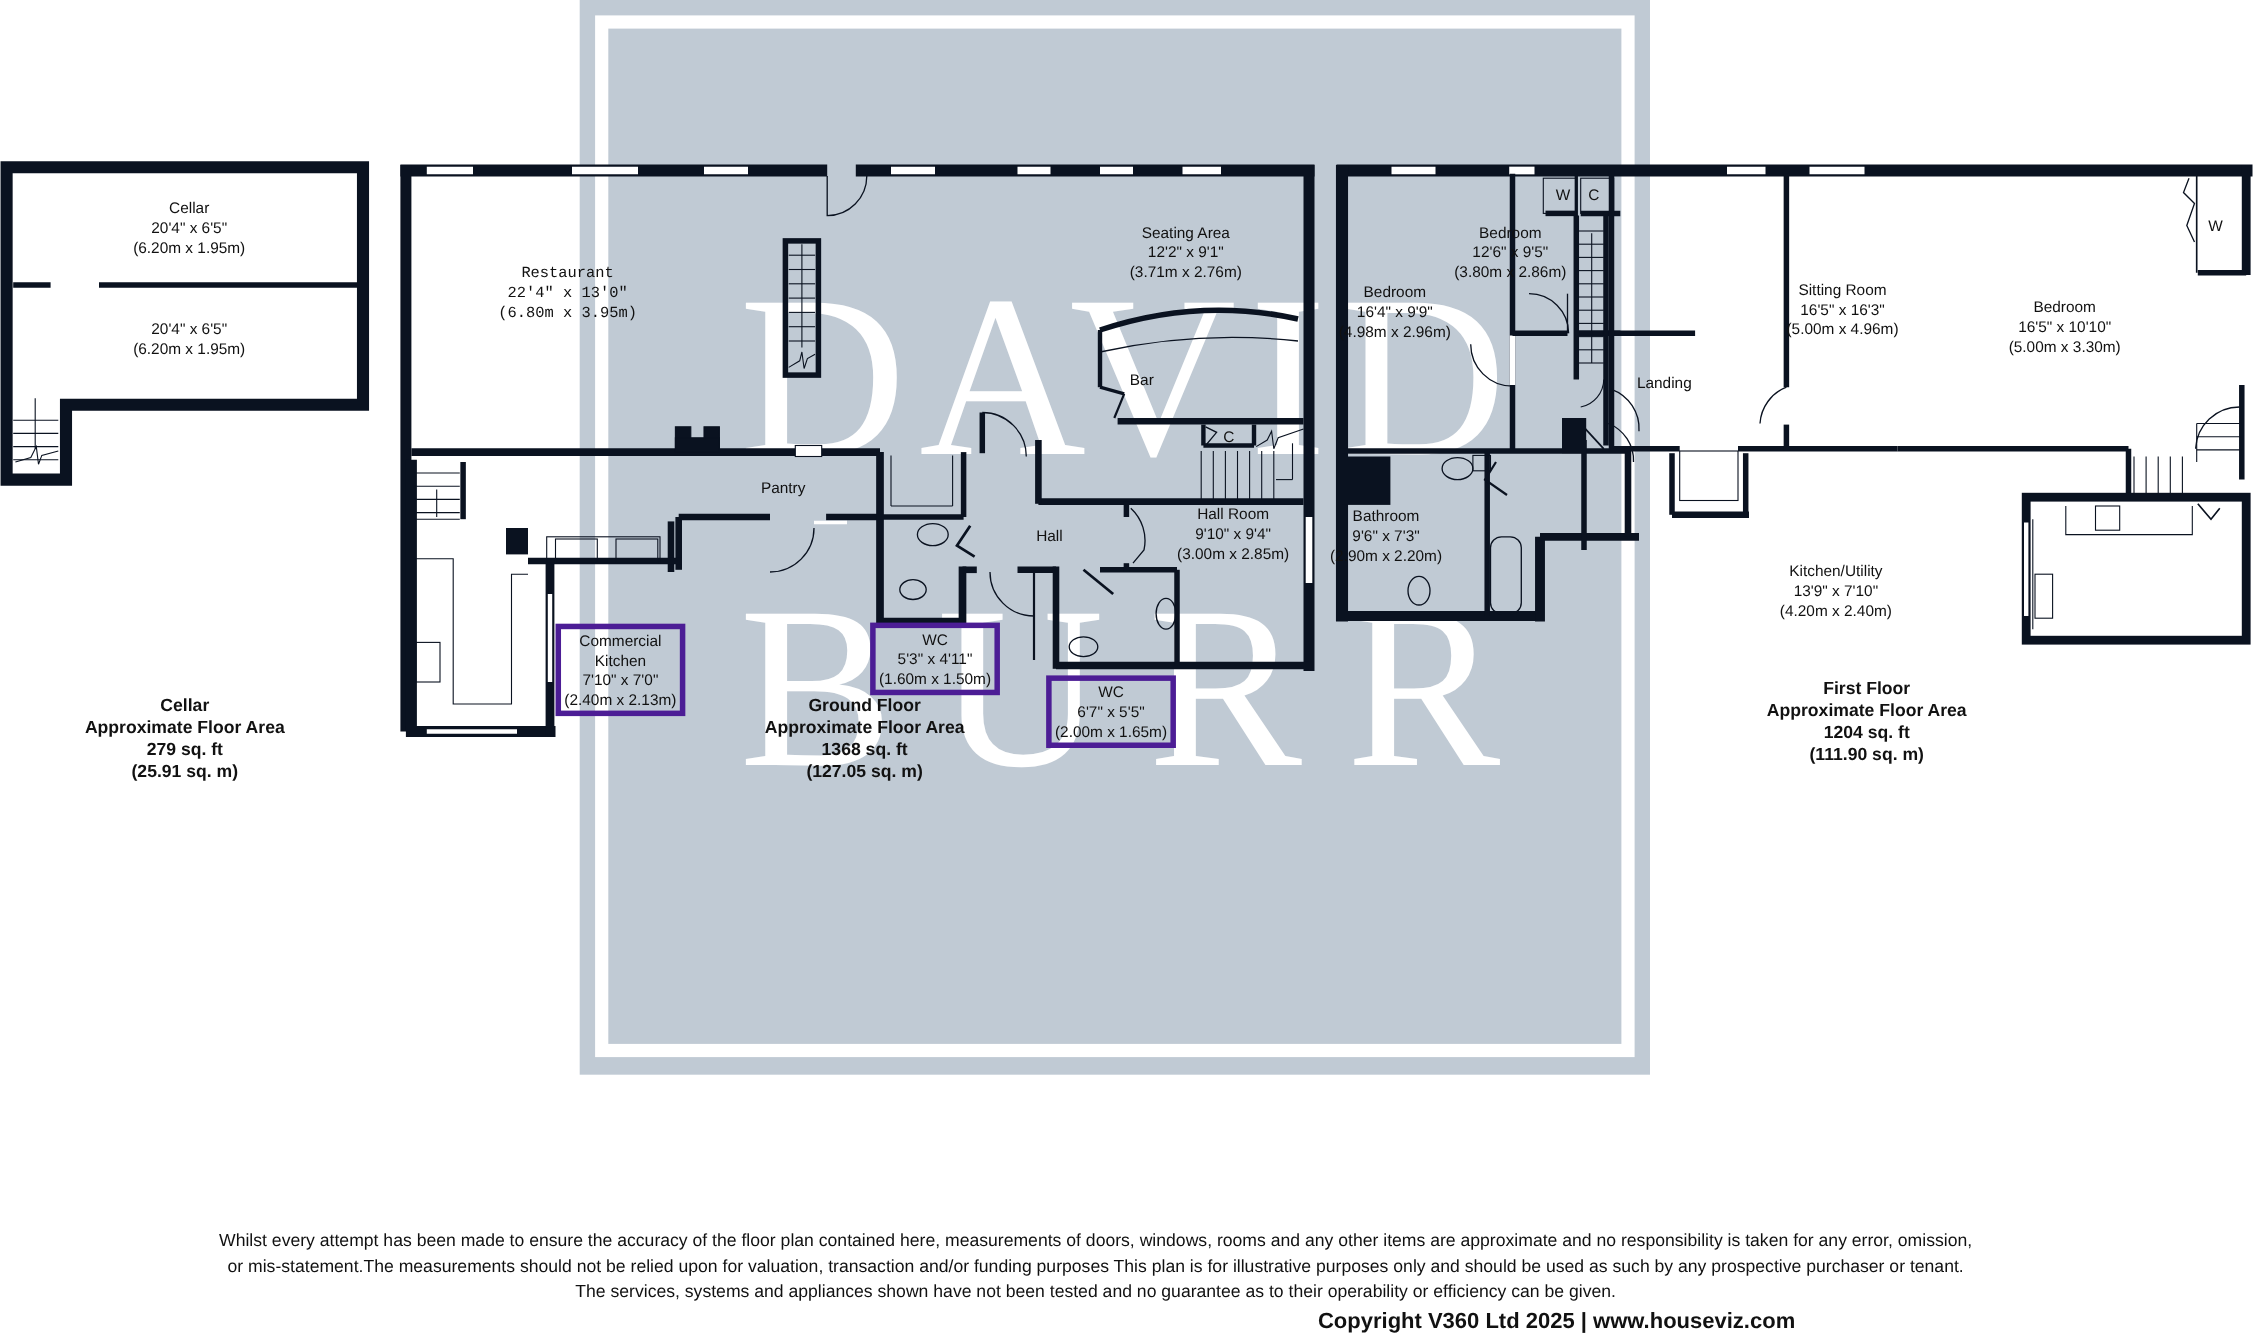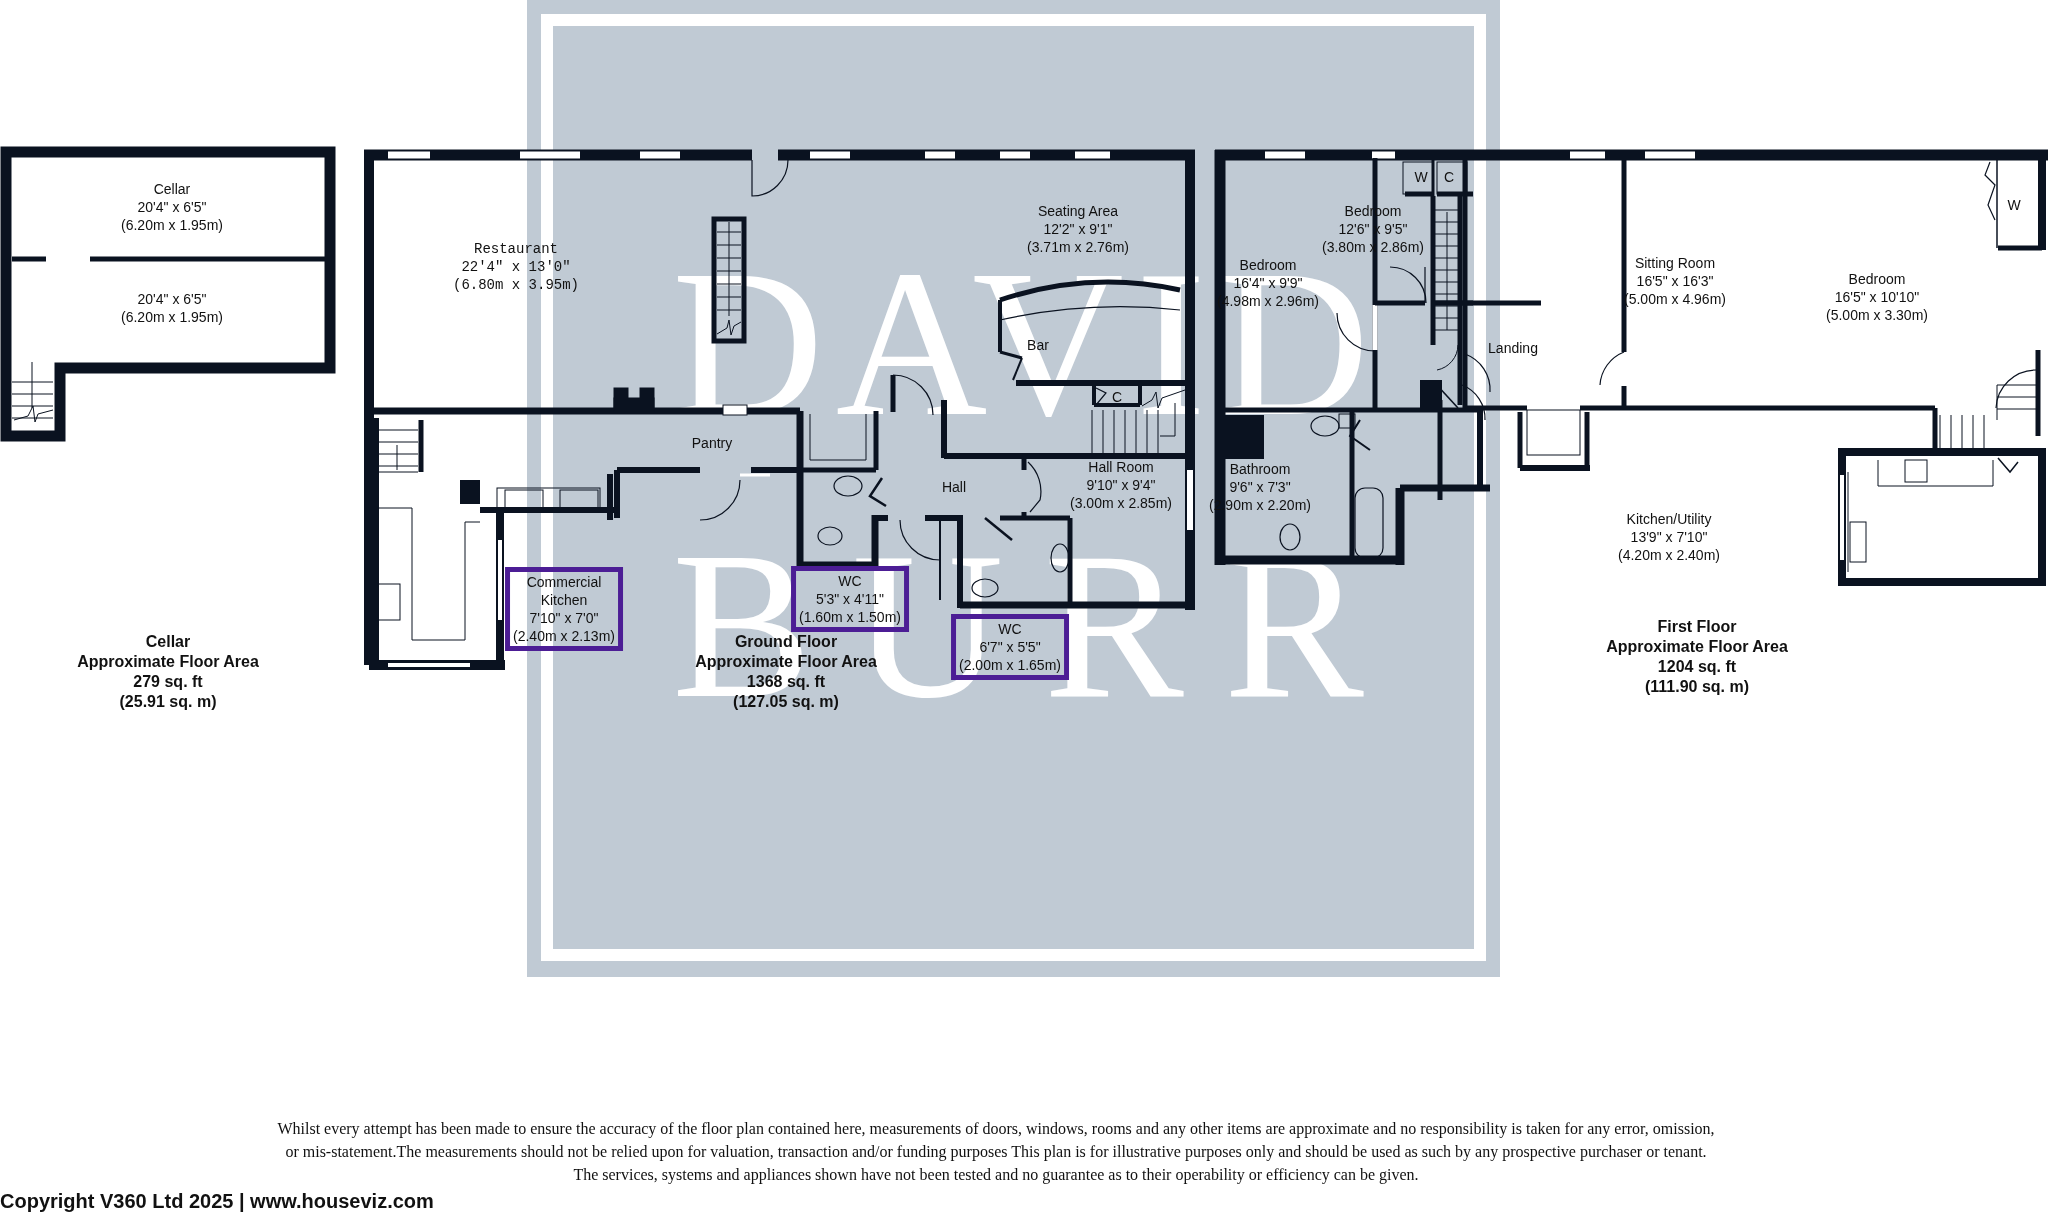--- a/index.html
+++ b/index.html
@@ -5,22 +5,22 @@
   html, body { margin:0; padding:0; background:#ffffff; }
   body { width:2048px; height:1216px; position:relative; overflow:hidden; font-family:"Liberation Sans", sans-serif; color:#111; }
   .wm-outer { position:absolute; left:527px; top:0; width:973px; height:977px; background:#c0cad4; }
   .wm-inner-white { position:absolute; left:541px; top:14px; width:945px; height:947px; background:#ffffff; }
   .wm-inner { position:absolute; left:553px; top:26px; width:921px; height:923px; background:#c0cad4; }
   .wm-text { position:absolute; font-family:"Liberation Serif", serif; color:#ffffff; font-size:210px; letter-spacing:12px; line-height:1; white-space:nowrap; }
   svg.plan { position:absolute; left:0; top:0; }
   .lbl { position:absolute; text-align:center; font-size:14px; line-height:18px; transform:translateX(-50%); white-space:nowrap; }
   .lbl.boxed { border:5px solid #4c1d95; background:transparent; padding:1px 3px; }
   .area { position:absolute; text-align:center; font-size:16px; font-weight:bold; line-height:20px; transform:translateX(-50%); white-space:nowrap; }
-  .disclaimer { position:absolute; left:0; width:1992px; top:1117px; text-align:center; font-size:16px; line-height:23px;font-family:Liberation Serif, serif; }
-  .copyright { position:absolute; left:0; width:1632px; top:1190px; text-align:left; font-size:20px; font-weight:bold; }
+  .disclaimer { position:absolute; left:0; width:1992px; top:1117px; text-align:center; font-size:16px; line-height:23px; }
+  .copyright { position:absolute; left:0; width:1632px; top:1190px; text-align:right; font-size:20px; font-weight:bold; }
 </style>
 </head>
 <body>
 
 <div class="wm-outer"></div>
 <div class="wm-inner-white"></div>
 <div class="wm-inner"></div>
 <div class="wm-text" style="left:672px; top:238px;">DAVID</div>
 <div class="wm-text" style="left:672px; top:520px; letter-spacing:40px;">BURR</div>
 

